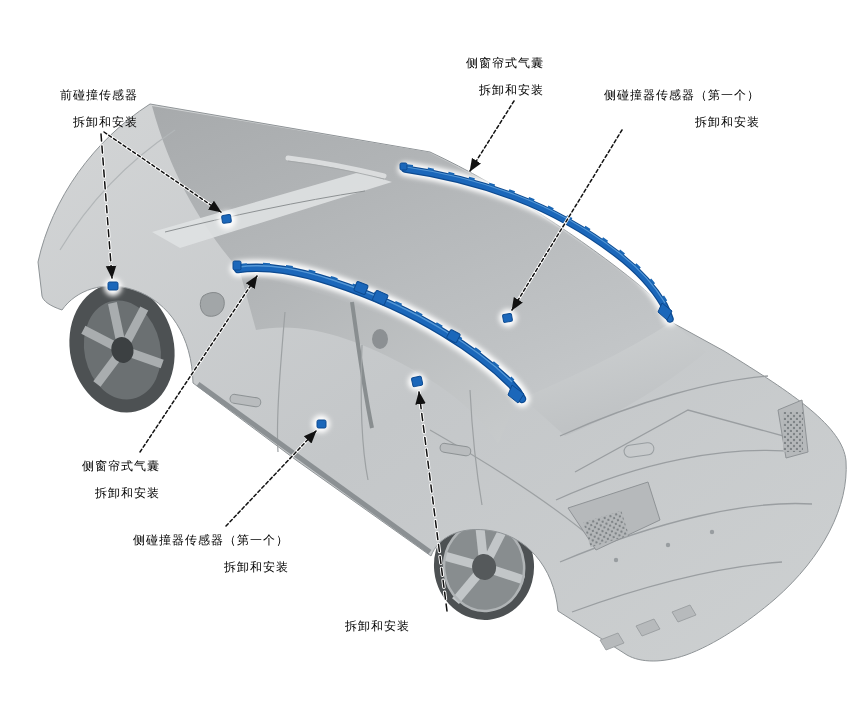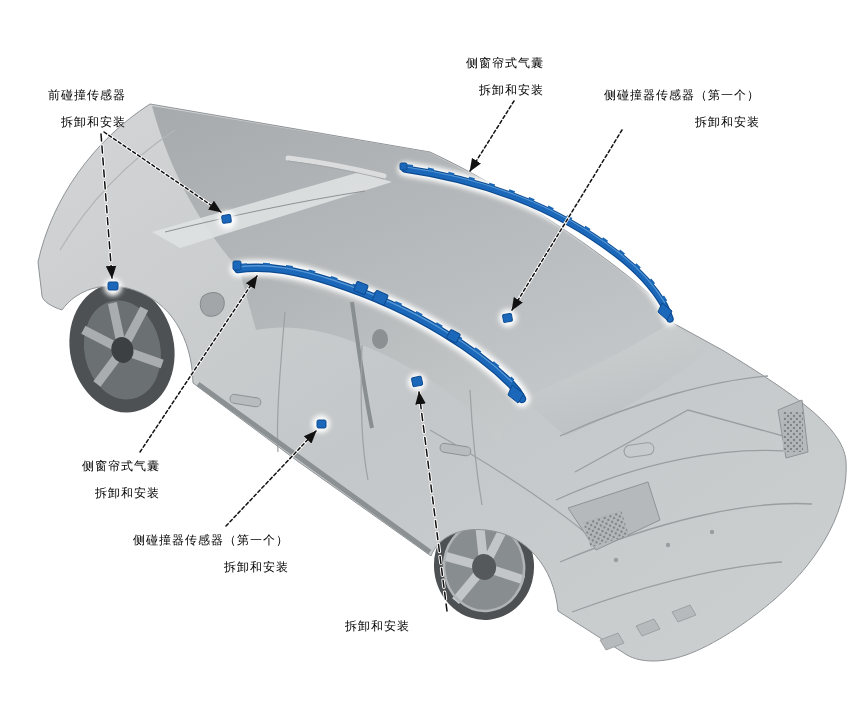--- a/index.html
+++ b/index.html
@@ -205,21 +205,21 @@
     <line x1="140" y1="452" x2="257" y2="276" stroke="#111" stroke-width="1.5" stroke-dasharray="3.2 2.6" marker-end="url(#ah)"></line>
 
     <line x1="226" y1="526" x2="316" y2="431" stroke="#fff" stroke-width="3"></line>
     <line x1="226" y1="526" x2="316" y2="431" stroke="#111" stroke-width="1.5" stroke-dasharray="3.2 2.6" marker-end="url(#ah)"></line>
 
     <line x1="447" y1="611" x2="419" y2="392" stroke="#fff" stroke-width="3.4" stroke-dasharray="7 5"></line>
     <line x1="447" y1="611" x2="419" y2="392" stroke="#111" stroke-width="1.5" stroke-dasharray="7 5" marker-end="url(#ah)"></line>
   </g>
 </svg>
 
-<div class="callout" style="left:48px;top:82px">
+<div class="callout" style="left:60px;top:82px">
   <span>前碰撞传感器</span>
   <span>拆卸和安装</span>
 </div>
 <div class="callout" style="left:466px;top:50px">
   <span>侧窗帘式气囊</span>
   <span>拆卸和安装</span>
 </div>
 <div class="callout" style="left:604px;top:82px">
   <span>侧碰撞器传感器（第一个）</span>
   <span>拆卸和安装</span>

